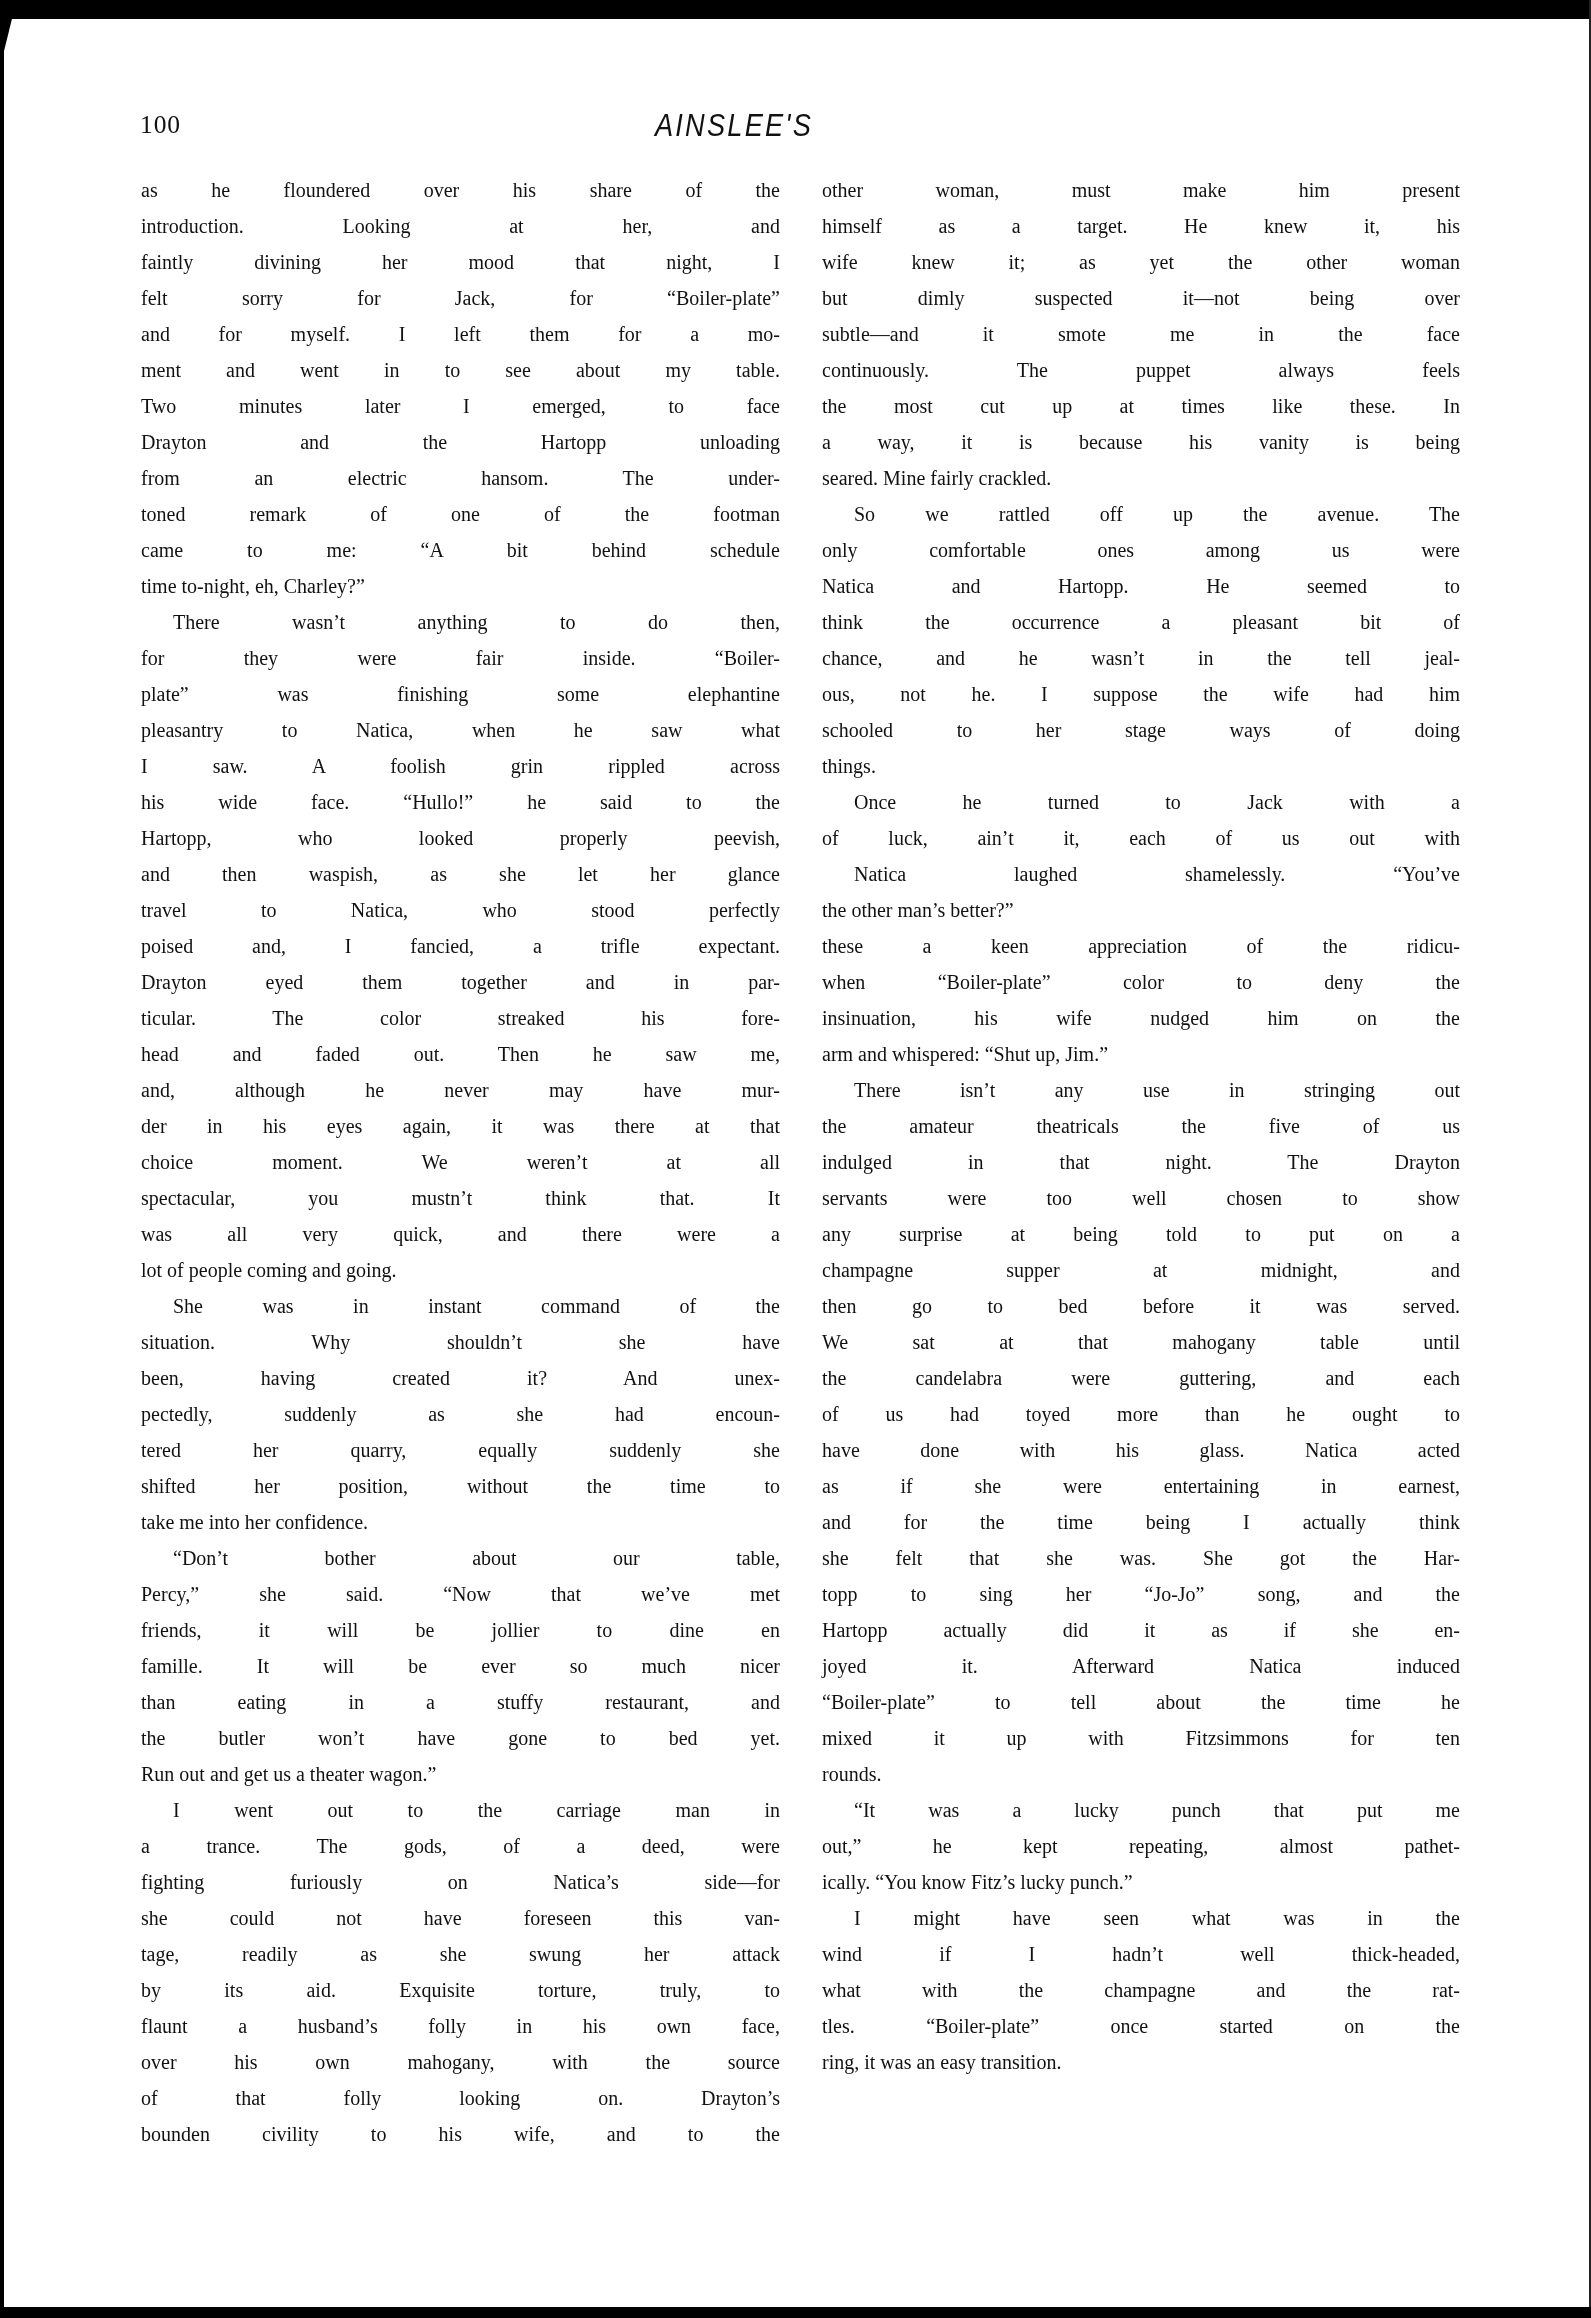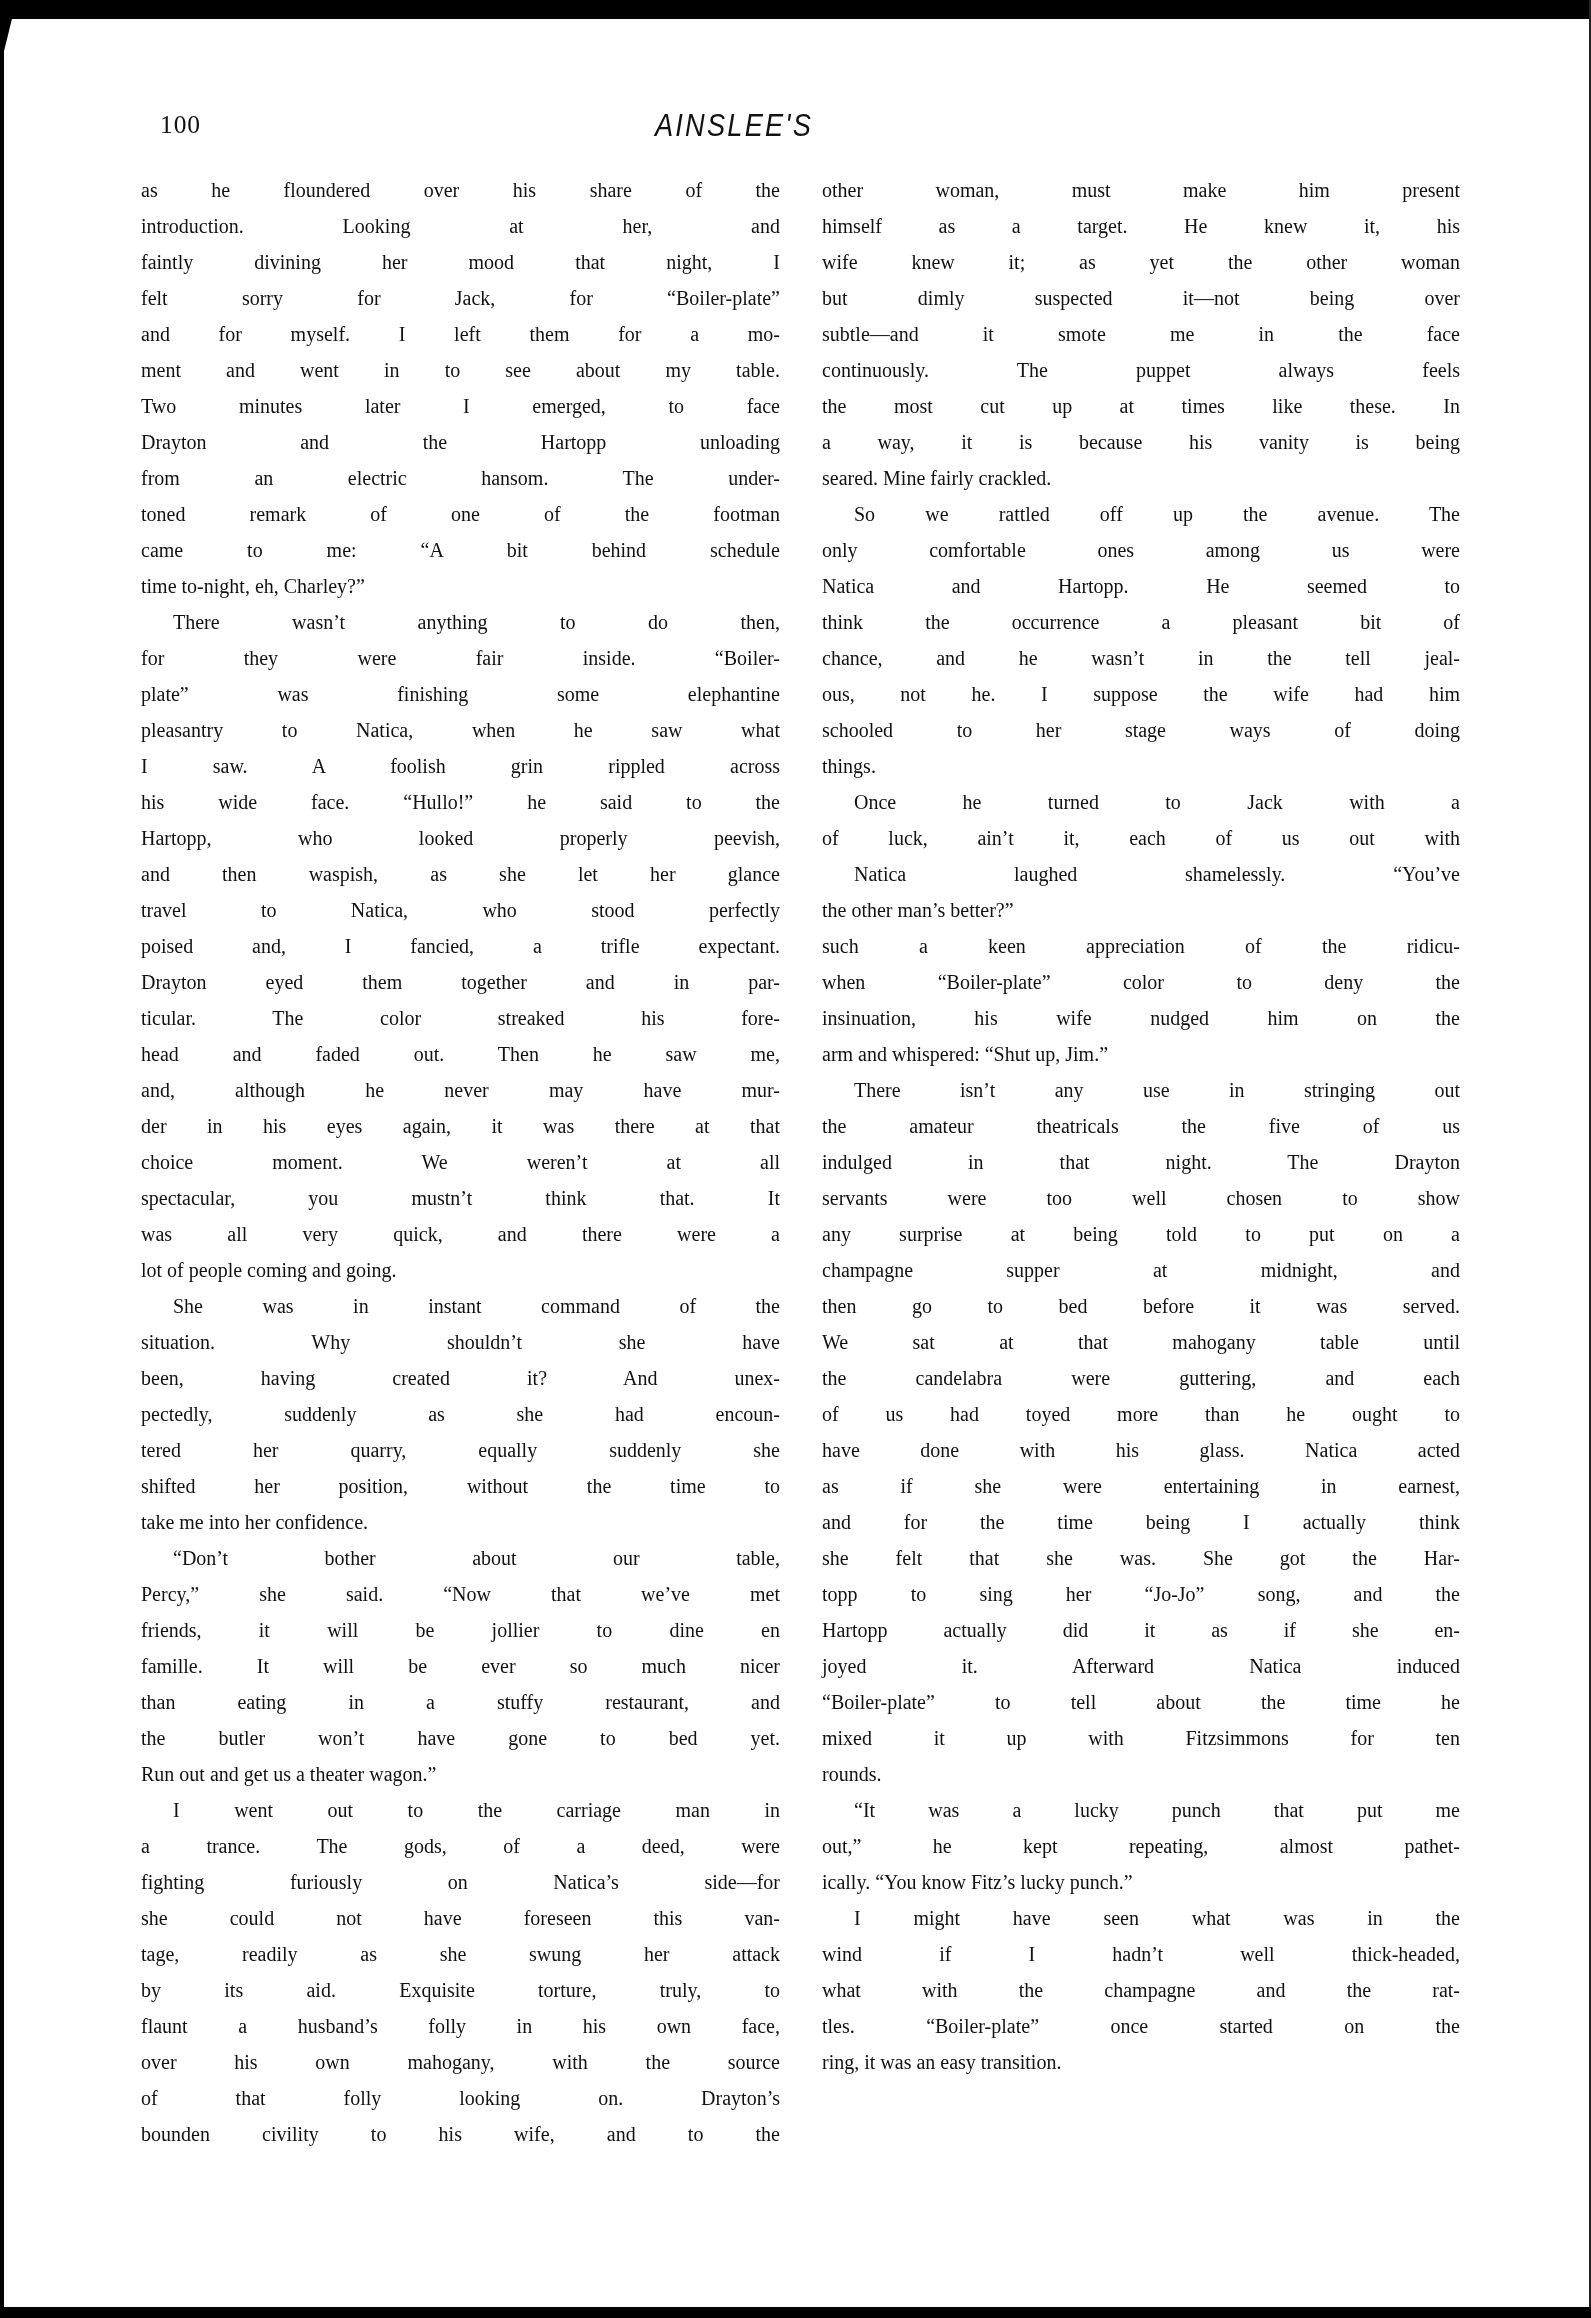--- a/index.html
+++ b/index.html
@@ -9,21 +9,21 @@
     font-family: "Liberation Serif", "DejaVu Serif", serif;
   }
   .top-bar { position: absolute; left: 0; top: 0; width: 1592px; height: 18.7px; background: #000; }
   .bottom-bar { position: absolute; left: 0; bottom: 0; width: 1592px; height: 12px; background: #000; }
   .left-edge { position: absolute; left: 0; top: 0; width: 4.3px; height: 2319px; background: #000; }
   .left-edge-tick { position: absolute; left: 0; top: 18.7px; width: 12px; height: 34px; background: #000;
     clip-path: polygon(0 0, 100% 0, 30% 100%, 0 100%); }
   .right-edge { position: absolute; right: 0; top: 0; width: 2.6px; height: 2319px; background: #222; }
 
   .running-head { position: absolute; top: 107px; left: 0; width: 1592px; height: 43px; }
-  .page-number { position: absolute; left: 160px; top: 3.4px; font-size: 25.5px; letter-spacing: 0.9px; }
+  .page-number { position: absolute; left: 140px; top: 3.4px; font-size: 25.5px; letter-spacing: 0.9px; }
   .journal-title { position: absolute; left: 655px; top: 0; font-size: 32px; font-style: italic;
     letter-spacing: 2.6px; font-family: "Liberation Sans", "DejaVu Sans", sans-serif; font-weight: normal;
     transform: scaleX(0.85); transform-origin: left center; }
 
   .column { position: absolute; top: 172px; width: 639px; font-size: 20px; line-height: 36px; }
   .col-left { left: 141px; }
   .col-right { left: 822px; width: 638px; }
   .line { display: block; white-space: nowrap; text-align: justify; text-align-last: justify; height: 36px; overflow: visible; }
   .line.last { text-align-last: left; }
   .line.indent { padding-left: 32px; }
@@ -115,21 +115,21 @@
     <span class="line">Natica and Hartopp. He seemed to</span>
     <span class="line">think the occurrence a pleasant bit of</span>
     <span class="line">chance, and he wasn’t in the tell jeal-</span>
     <span class="line">ous, not he. I suppose the wife had him</span>
     <span class="line">schooled to her stage ways of doing</span>
     <span class="line last">things.</span>
     <span class="line indent">Once he turned to Jack with a</span>
     <span class="line">of luck, ain’t it, each of us out with</span>
     <span class="line indent">Natica laughed shamelessly. “You’ve</span>
     <span class="line last">the other man’s better?”</span>
-    <span class="line">such a keen appreciation of the ridicu-</span>
+    <span class="line">these a keen appreciation of the ridicu-</span>
     <span class="line">when “Boiler-plate” color to deny the</span>
     <span class="line">insinuation, his wife nudged him on the</span>
     <span class="line last">arm and whispered: “Shut up, Jim.”</span>
     <span class="line indent">There isn’t any use in stringing out</span>
     <span class="line">the amateur theatricals the five of us</span>
     <span class="line">indulged in that night. The Drayton</span>
     <span class="line">servants were too well chosen to show</span>
     <span class="line">any surprise at being told to put on a</span>
     <span class="line">champagne supper at midnight, and</span>
     <span class="line">then go to bed before it was served.</span>

